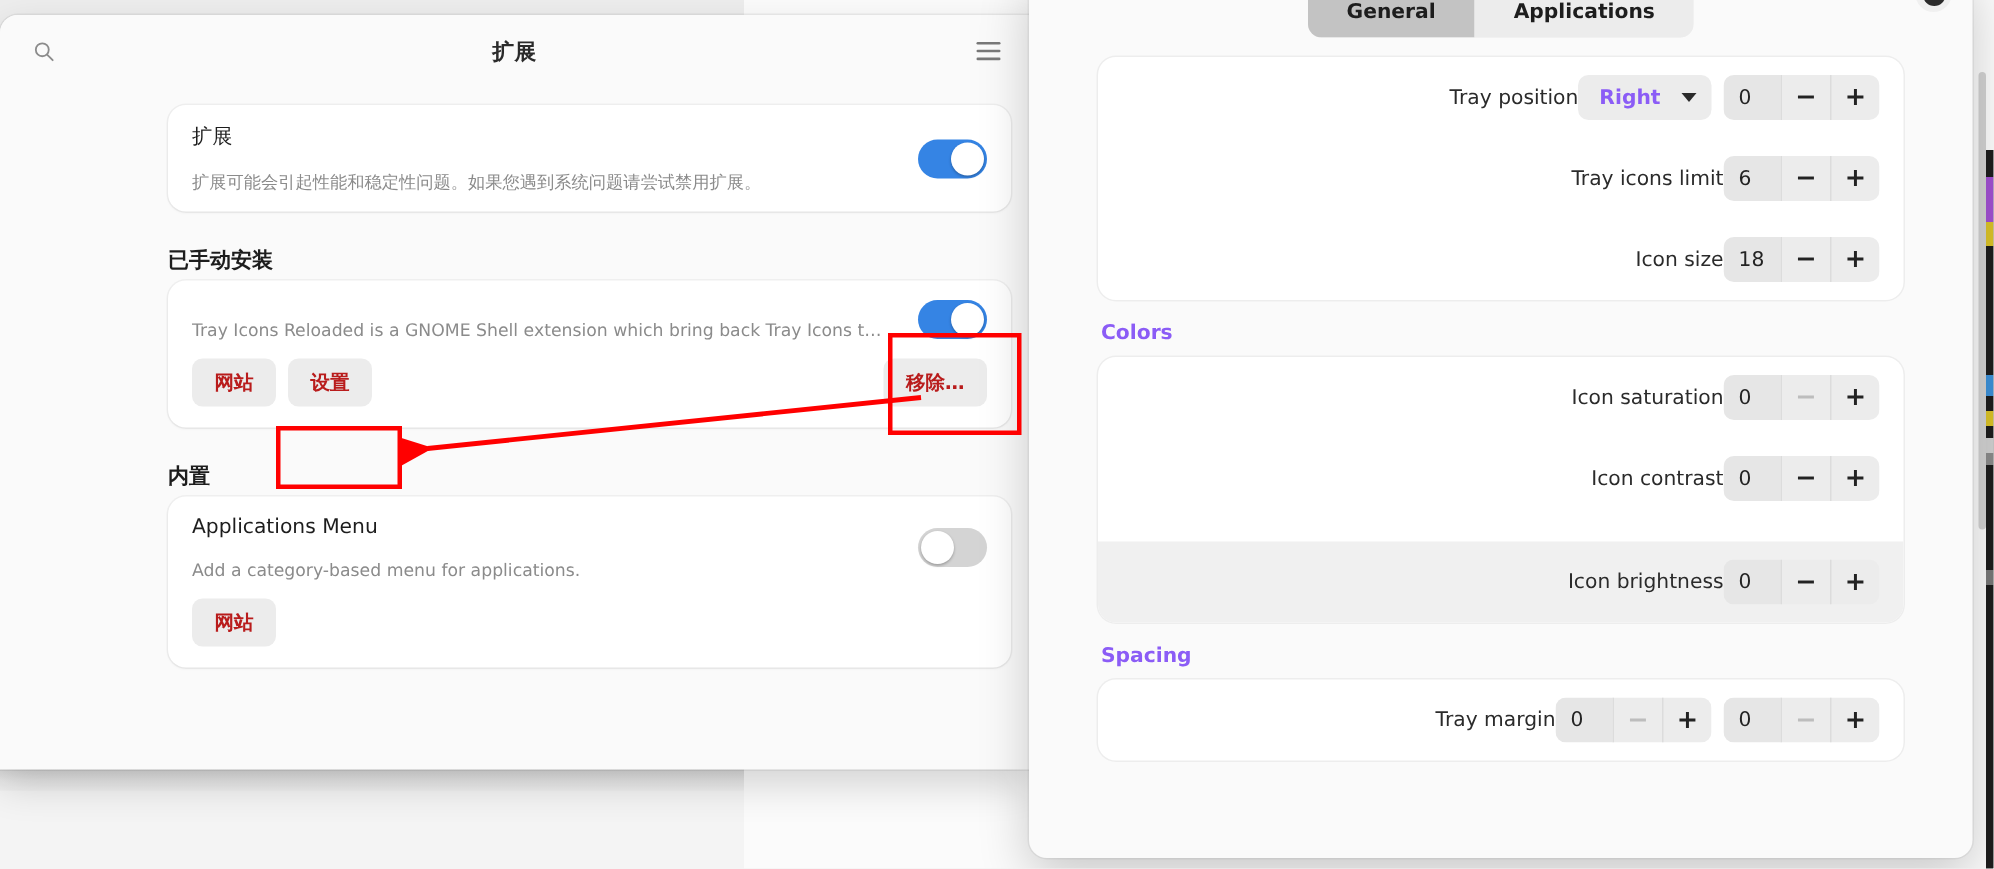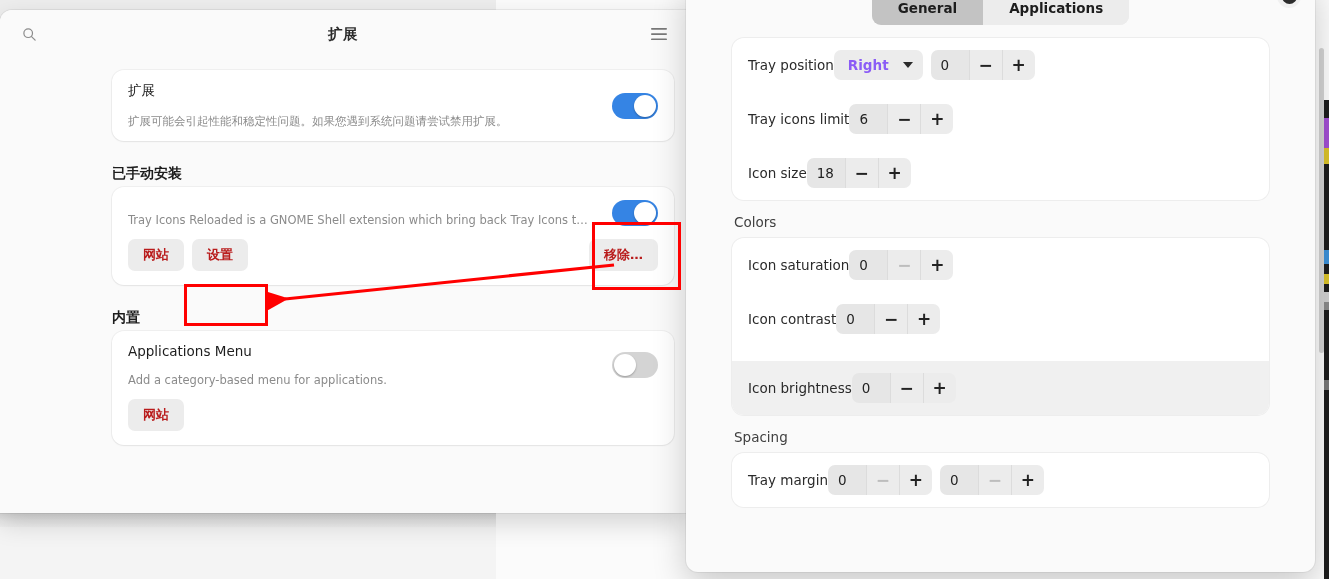--- a/index.html
+++ b/index.html
@@ -148,21 +148,21 @@
     color: #fff; font-size: 10px; line-height: 1; font-weight: 700;
   }
 
   .prefs-body { padding: 0 46px; }
   .pcard {
     background: #fff; border-radius: 12px; margin-bottom: 8px;
     box-shadow: 0 0 0 1px rgba(0,0,0,.05);
     overflow: hidden;
   }
   .prow {
-    display: flex; align-items: center; justify-content: flex-start;
+    display: flex; align-items: center; justify-content: flex-end;
     padding: 0 16px; height: 54px;
   }
   .prow.hl { background: #f0f0f0; margin-top: 15px; }
   .prow-label { font-size: 13.5px; color: #2b2b2b; }
   .prow-ctrls { display: flex; align-items: center; gap: 8px; }
 
   .dropdown {
     background: #ececec; border-radius: 7px; padding: 7px 10px 7px 14px;
     display: flex; align-items: center; gap: 14px;
     font-size: 13.5px; font-weight: 700; color: #8b5cf6; cursor: pointer;
@@ -177,21 +177,21 @@
     font-size: 13.5px; color: #232323; display: flex; align-items: center;
   }
   .spin .sb {
     background: #ececec; width: 33px; display: flex; align-items: center;
     justify-content: center; font-size: 17px; color: #232323; cursor: pointer;
     border-left: 1px solid #dcdcdc; font-weight: 600; user-select: none;
   }
   .spin .sb.disabled { color: #bdbdbd; cursor: default; }
 
   .sec-head {
-    font-size: 13.5px; font-weight: 400; color: #404040;
+    font-size: 13.5px; font-weight: 700; color: #8b5cf6;
     margin: 14px 0 8px 2px;
   }
 
   
   .annot { position: absolute; border: 3px solid #ff0000; pointer-events: none; }
   #annot-toggle { left: 592px; top: 222px; width: 89px; height: 68px; }
   #annot-settings { left: 184px; top: 284px; width: 84px; height: 42px; }
   #annot-arrow { position: absolute; left: 0; top: 0; width: 1329px; height: 579px;
                  pointer-events: none; }
 </style>

